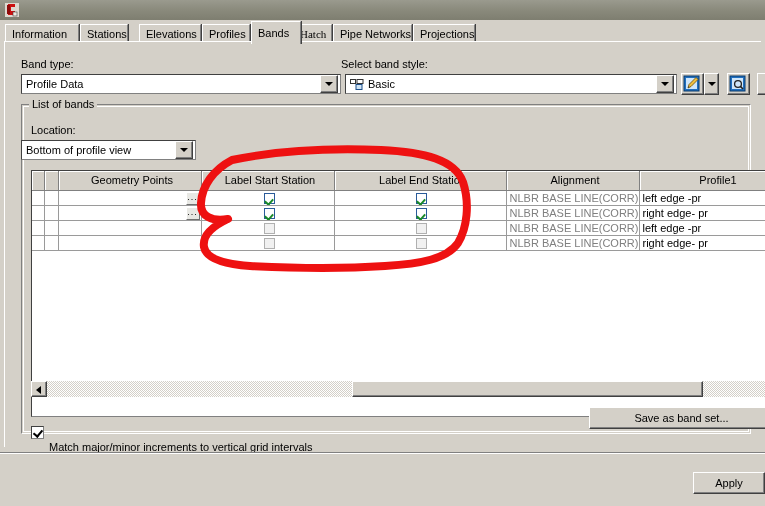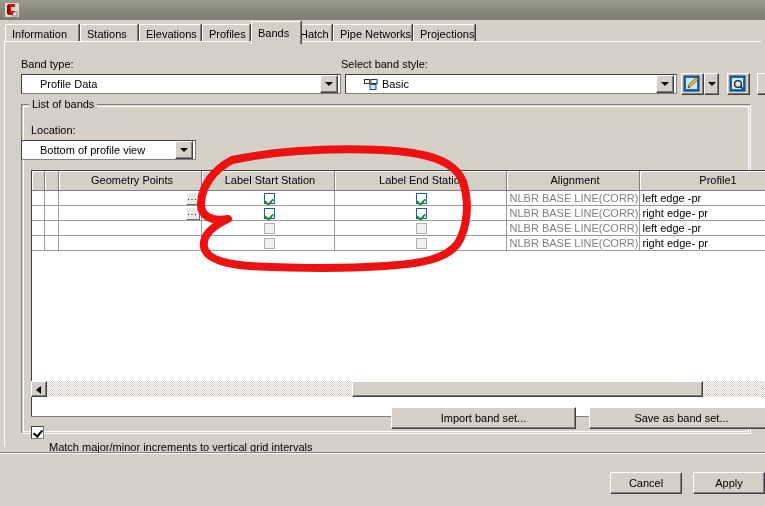--- a/index.html
+++ b/index.html
@@ -50,21 +50,21 @@
   }
 
   .lbl{position:absolute;font-size:11px;color:#000;white-space:nowrap;}
 
   
   .combo{
     position:absolute;height:20px;background:#fff;
     border:1px solid #808080;border-top-color:#404040;border-left-color:#404040;
     box-sizing:border-box;display:flex;align-items:center;
   }
-  .combo .cval{padding-left:18px;font-size:11px;white-space:nowrap;overflow:hidden;flex:1;display:flex;align-items:center;gap:4px;}
+  .combo .cval{padding-left:4px;font-size:11px;white-space:nowrap;overflow:hidden;flex:1;display:flex;align-items:center;gap:4px;}
   .combo .carrow{
     width:16px;height:16px;margin-right:2px;flex:0 0 auto;
     background:#d4d0c8;border:1px solid #fff;border-right-color:#404040;border-bottom-color:#404040;
     box-shadow:inset -1px -1px 0 #808080;
     position:relative;
   }
   .combo .carrow:after{
     content:"";position:absolute;left:4px;top:6px;
     border-left:4px solid transparent;border-right:4px solid transparent;border-top:4px solid #000;
   }
@@ -184,25 +184,25 @@
         <rect x="1" y="1" width="14" height="14" fill="#ded9d0"></rect>
         <path d="M4 2 L11 2 L11 5 L7 5 L7 9 L11 9 L11 13 L4 13 Z" fill="#cc1111"></path>
         <path d="M3 3 L6 3 L6 12 L3 12 Z" fill="#8e0b0b"></path>
         <rect x="9" y="10" width="4" height="4" fill="#f0ece2" stroke="#444" stroke-width="0.6"></rect>
       </svg>
     </span>
   </div>
 
   <div class="tabstrip">
     <div class="tab" style="left:5px;width:74px;">Information</div>
-    <div class="tab" style="left:80px;width:58px;">Stations</div>
+    <div class="tab" style="left:80px;width:48px;">Stations</div>
     <div class="tab" style="left:139px;width:62px;">Elevations</div>
     <div class="tab" style="left:202px;width:48px;">Profiles</div>
     <div class="tab active" style="left:251px;width:50px;">Bands</div>
-    <div class="tab" style="left:293px;width:39px;">Hatch</div>
+    <div class="tab" style="left:293px;width:39px;font-family:Liberation Serif, serif;">Hatch</div>
     <div class="tab" style="left:333px;width:79px;">Pipe Networks</div>
     <div class="tab" style="left:413px;width:62px;">Projections</div>
   </div>
   <div class="tabline"></div>
 
   <div class="page">
 
     <div class="lbl" style="left:16px;top:16px;">Band type:</div>
     <div class="combo" style="left:16px;top:32px;width:320px;">
       <span class="cval">Profile Data</span>
@@ -326,28 +326,26 @@
     <div class="hscroll" style="left:26px;top:339px;width:738px;">
       <div class="sb-btn left" style="left:0;top:0;"></div>
       <div class="sb-thumb" style="left:321px;width:351px;top:0;"></div>
     </div>
 
     <div class="chkrow" style="left:26px;top:369px;">
       <span class="wcbx"></span>
       <span class="lbl" style="position:static;margin-top:30px;">Match major/minor increments to vertical grid intervals</span>
     </div>
 
-    <div class="btn" style="left:386px;top:365px;width:185px;height:22px;">Import band set...</div>
     <div class="btn" style="left:584px;top:365px;width:185px;height:22px;">Save as band set...</div>
   </div>
 
   <div style="position:absolute;left:0;top:452px;width:765px;height:1px;background:#808080;"></div>
   <div style="position:absolute;left:0;top:453px;width:765px;height:1px;background:#fff;"></div>
 
-  <div class="btn" style="left:610px;top:472px;width:72px;height:22px;">Cancel</div>
   <div class="btn" style="left:693px;top:472px;width:72px;height:22px;">Apply</div>
 
   <svg class="annot" viewBox="0 0 765 506">
     <path d="M232 160
              C 275 151, 330 148, 381 150
              C 425 152, 455 160, 463 182
              C 470 204, 467 228, 458 243
              C 447 259, 420 264, 385 266
              C 340 269, 290 268, 250 266
              C 222 264, 206 258, 204 247

